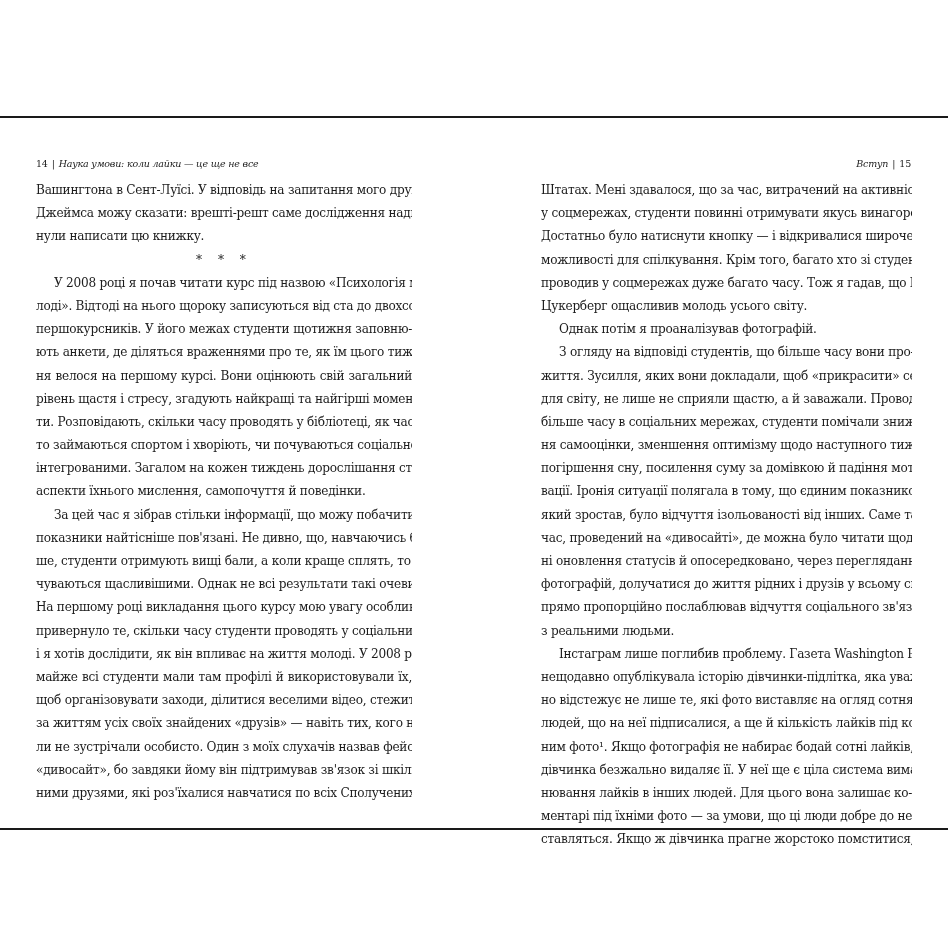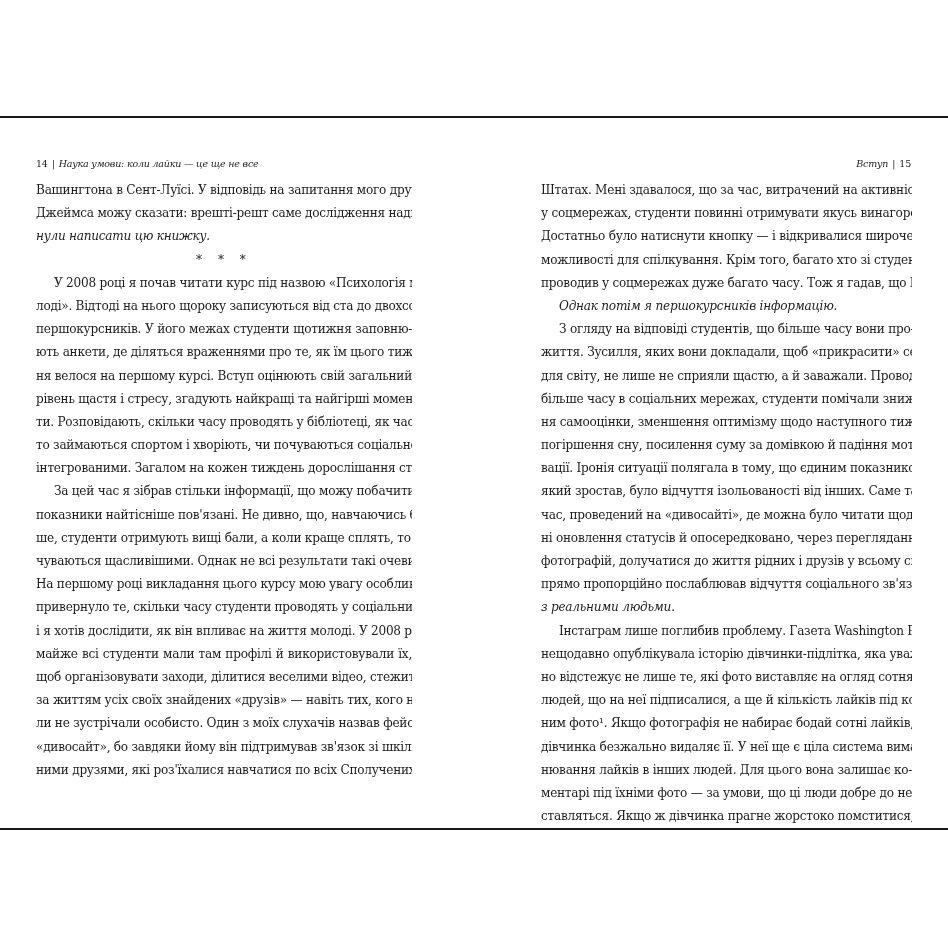--- a/index.html
+++ b/index.html
@@ -12,21 +12,21 @@
   .page.right { left: 474px; width: 474px; }
   .running-head { position: absolute; top: 40px; font-size: 9.5px; font-style: italic; color: #222; white-space: nowrap; font-family: "DejaVu Serif", serif; letter-spacing: -0.2px; }
   .page.left .running-head { left: 36px; }
   .page.right .running-head { right: 37px; }
   .running-head .num { font-style: normal; margin-top: 32px; }
   .running-head .sep { font-style: normal; margin: 0 4px; }
   .text { position: absolute; top: 61px; font-size: 12.1px; line-height: 23.2px; letter-spacing: -0.25px; }
   .page.left .text { left: 36px; width: 376px; }
   .page.right .text { left: 67px; width: 371px; }
   .line { display: block; height: 23.2px; white-space: nowrap; text-align: justify; text-align-last: justify; overflow: hidden; }
-  .line.last { text-align-last: left; font-style: italic; }
+  .line.last { text-align-last: left; }
   .line.indent { padding-left: 18px; }
   .line.center { text-align: center; text-align-last: center; letter-spacing: 6px; }
 </style>
 </head>
 <body>
 
 <div class="rule top"></div>
 
 <div class="page left">
   <div class="running-head">
@@ -34,25 +34,26 @@
   </div>
   <div class="text" id="left-text">
       <span class="line">Вашингтона в Сент-Луїсі. У відповідь на запитання мого друга</span>
       <span class="line">Джеймса можу сказати: врешті-решт саме дослідження надих-</span>
       <span class="line last">нули написати цю книжку.</span>
       <span class="line center">* * *</span>
       <span class="line indent">У 2008 році я почав читати курс під назвою «Психологія мо-</span>
       <span class="line">лоді». Відтоді на нього щороку записуються від ста до двохсот</span>
       <span class="line">першокурсників. У його межах студенти щотижня заповню-</span>
       <span class="line">ють анкети, де діляться враженнями про те, як їм цього тиж-</span>
-      <span class="line">ня велося на першому курсі. Вступ оцінюють свій загальний</span>
+      <span class="line">ня велося на першому курсі. Вони оцінюють свій загальний</span>
       <span class="line">рівень щастя і стресу, згадують найкращі та найгірші момен-</span>
       <span class="line">ти. Розповідають, скільки часу проводять у бібліотеці, як час-</span>
       <span class="line">то займаються спортом і хворіють, чи почуваються соціально</span>
       <span class="line">інтегрованими. Загалом на кожен тиждень дорослішання сту-</span>
+      <span class="line last">аспекти їхнього мислення, самопочуття й поведінки.</span>
       <span class="line indent">За цей час я зібрав стільки інформації, що можу побачити, які</span>
       <span class="line">показники найтісніше пов'язані. Не дивно, що, навчаючись біль-</span>
       <span class="line">ше, студенти отримують вищі бали, а коли краще сплять, то по-</span>
       <span class="line">чуваються щасливішими. Однак не всі результати такі очевидні.</span>
       <span class="line">На першому році викладання цього курсу мою увагу особливо</span>
       <span class="line">привернуло те, скільки часу студенти проводять у соціальних</span>
       <span class="line">і я хотів дослідити, як він впливає на життя молоді. У 2008 році</span>
       <span class="line">майже всі студенти мали там профілі й використовували їх,</span>
       <span class="line">щоб організовувати заходи, ділитися веселими відео, стежити</span>
       <span class="line">за життям усіх своїх знайдених «друзів» — навіть тих, кого ніко-</span>
@@ -65,21 +66,22 @@
 <div class="page right">
   <div class="running-head">
     <span>Вступ</span><span class="sep">|</span><span class="num">15</span>
   </div>
   <div class="text" id="right-text">
       <span class="line">Штатах. Мені здавалося, що за час, витрачений на активність</span>
       <span class="line">у соцмережах, студенти повинні отримувати якусь винагороду.</span>
       <span class="line">Достатньо було натиснути кнопку — і відкривалися широчезні</span>
       <span class="line">можливості для спілкування. Крім того, багато хто зі студентів</span>
       <span class="line">проводив у соцмережах дуже багато часу. Тож я гадав, що Марк</span>
-      <span class="line indent last">Однак потім я першокурсників інформацію.</span>
+      <span class="line last">Цукерберг ощасливив молодь усього світу.</span>
+      <span class="line indent last">Однак потім я проаналізував фотографій.</span>
       <span class="line indent">З огляду на відповіді студентів, що більше часу вони про-</span>
       <span class="line">життя. Зусилля, яких вони докладали, щоб «прикрасити» себе</span>
       <span class="line">для світу, не лише не сприяли щастю, а й заважали. Проводячи</span>
       <span class="line">більше часу в соціальних мережах, студенти помічали знижен-</span>
       <span class="line">ня самооцінки, зменшення оптимізму щодо наступного тижня,</span>
       <span class="line">погіршення сну, посилення суму за домівкою й падіння моти-</span>
       <span class="line">вації. Іронія ситуації полягала в тому, що єдиним показником,</span>
       <span class="line">який зростав, було відчуття ізольованості від інших. Саме так:</span>
       <span class="line">час, проведений на «дивосайті», де можна було читати щоден-</span>
       <span class="line">ні оновлення статусів й опосередковано, через переглядання</span>

